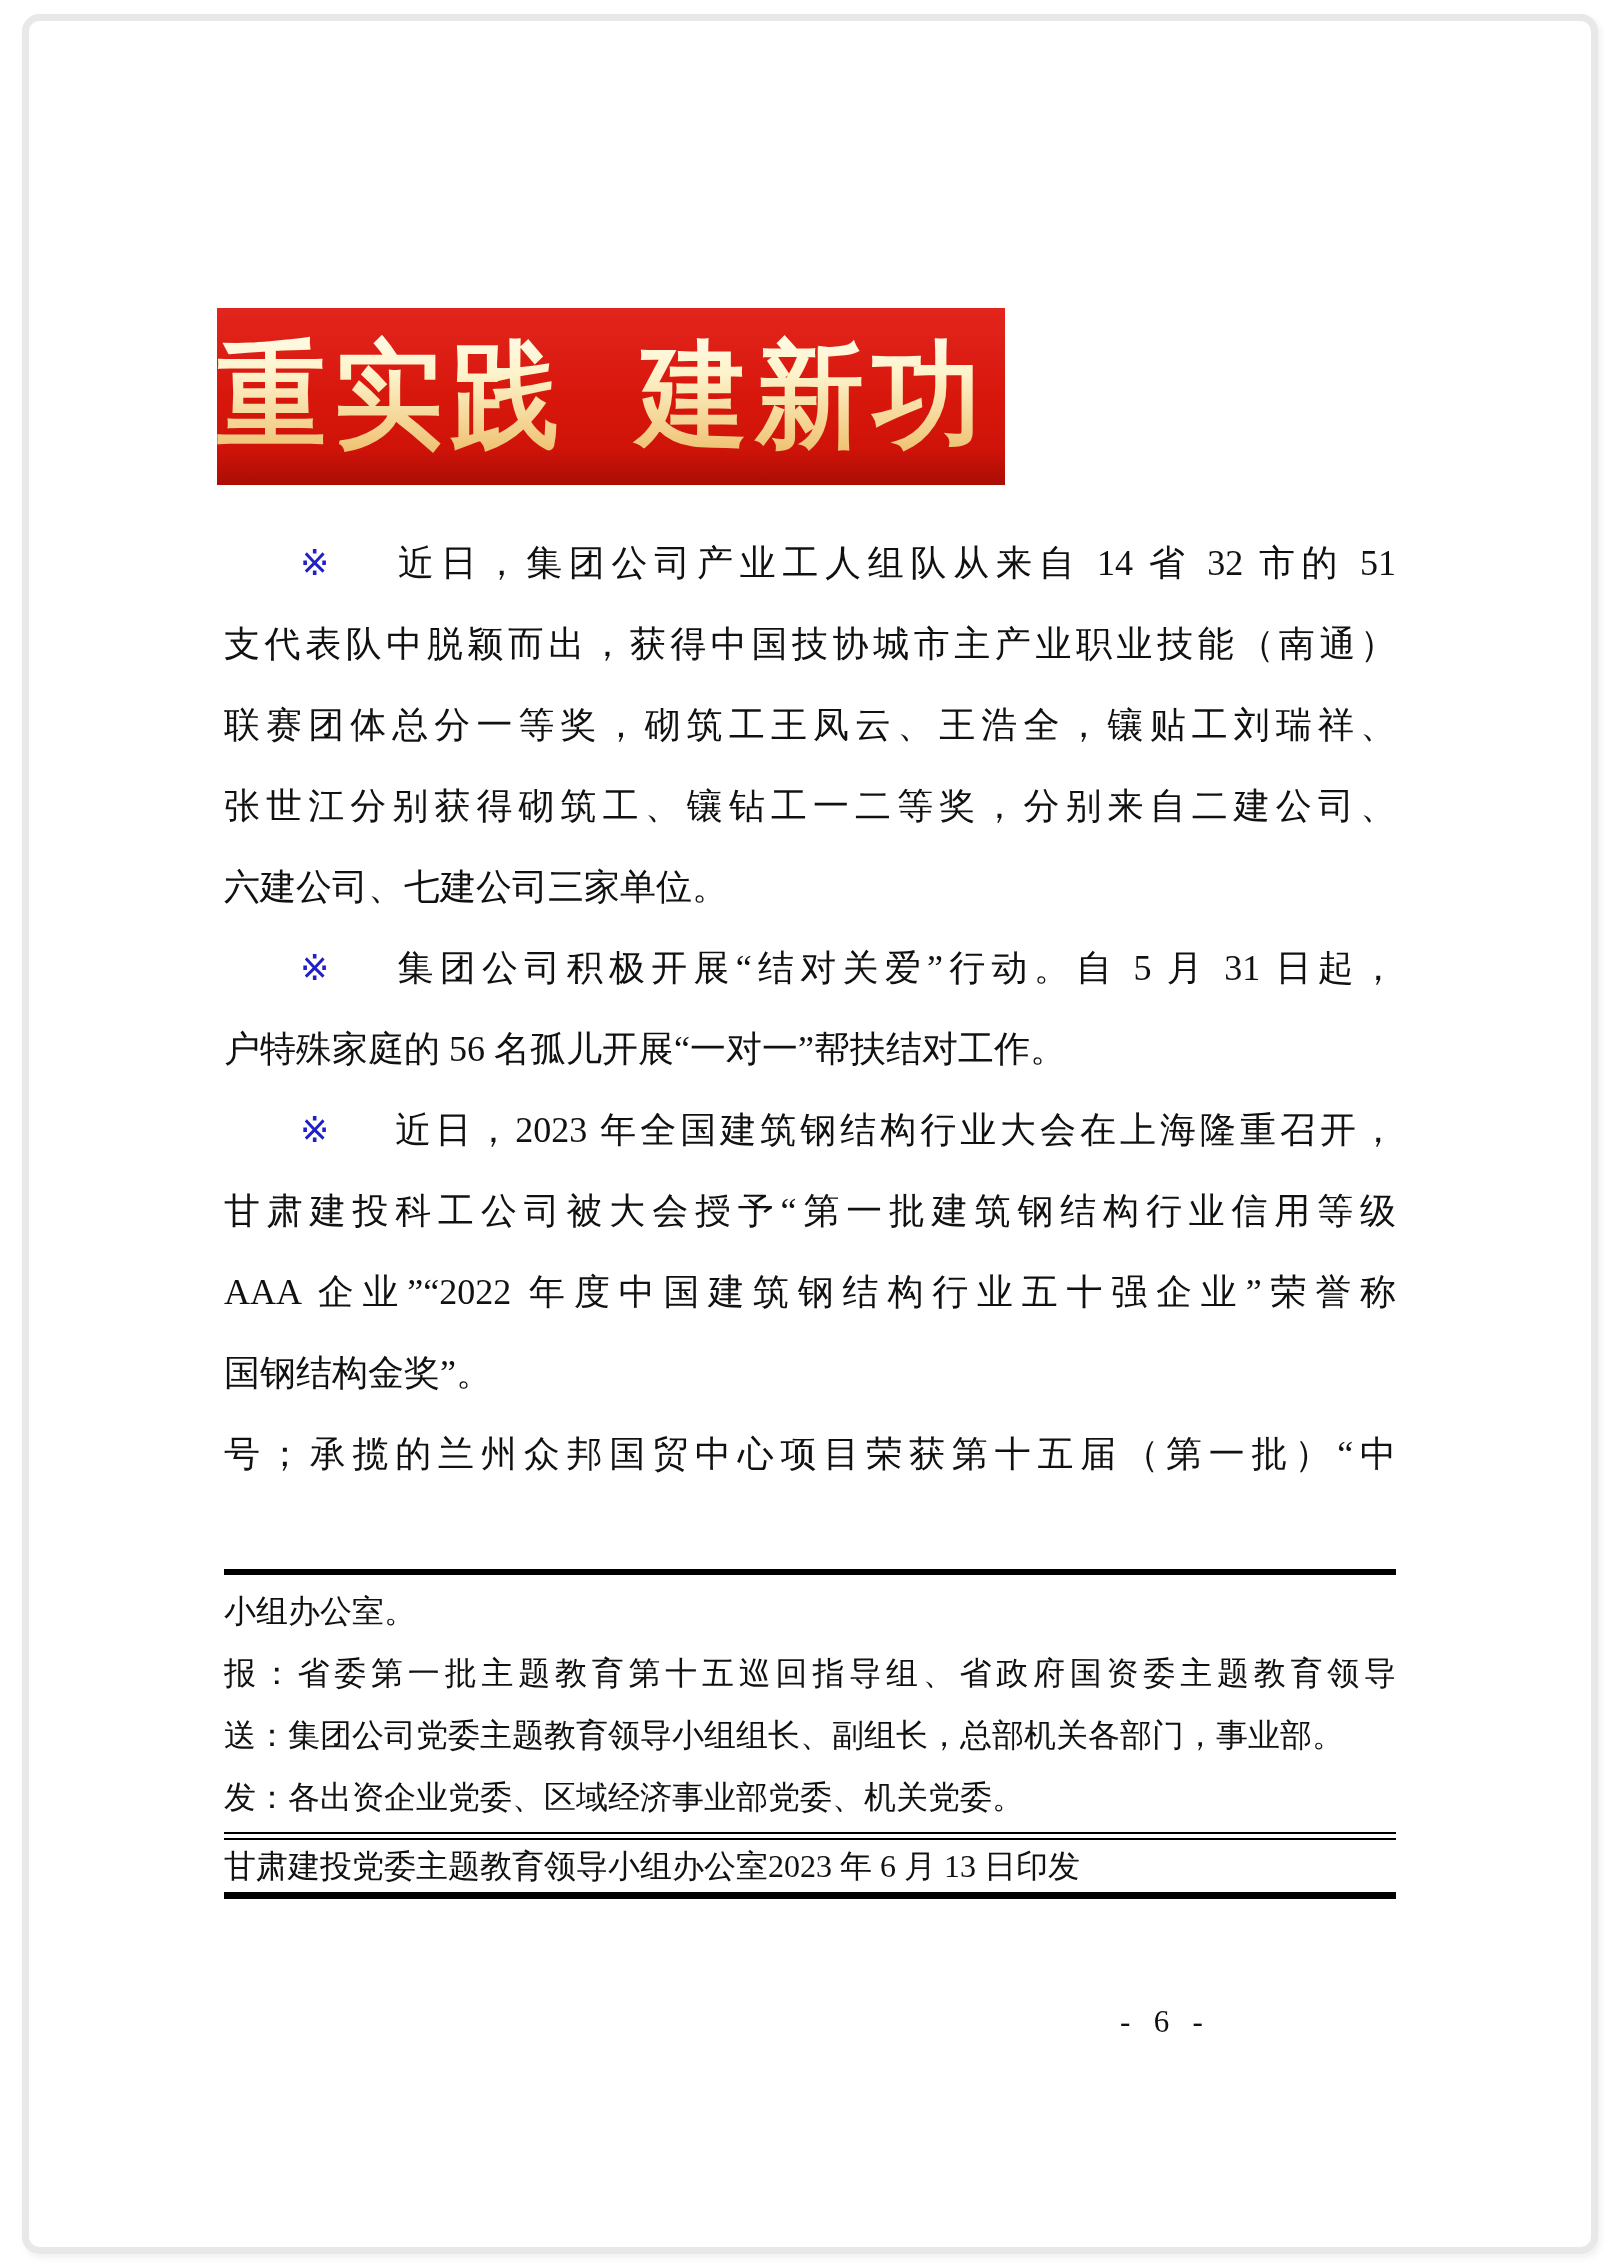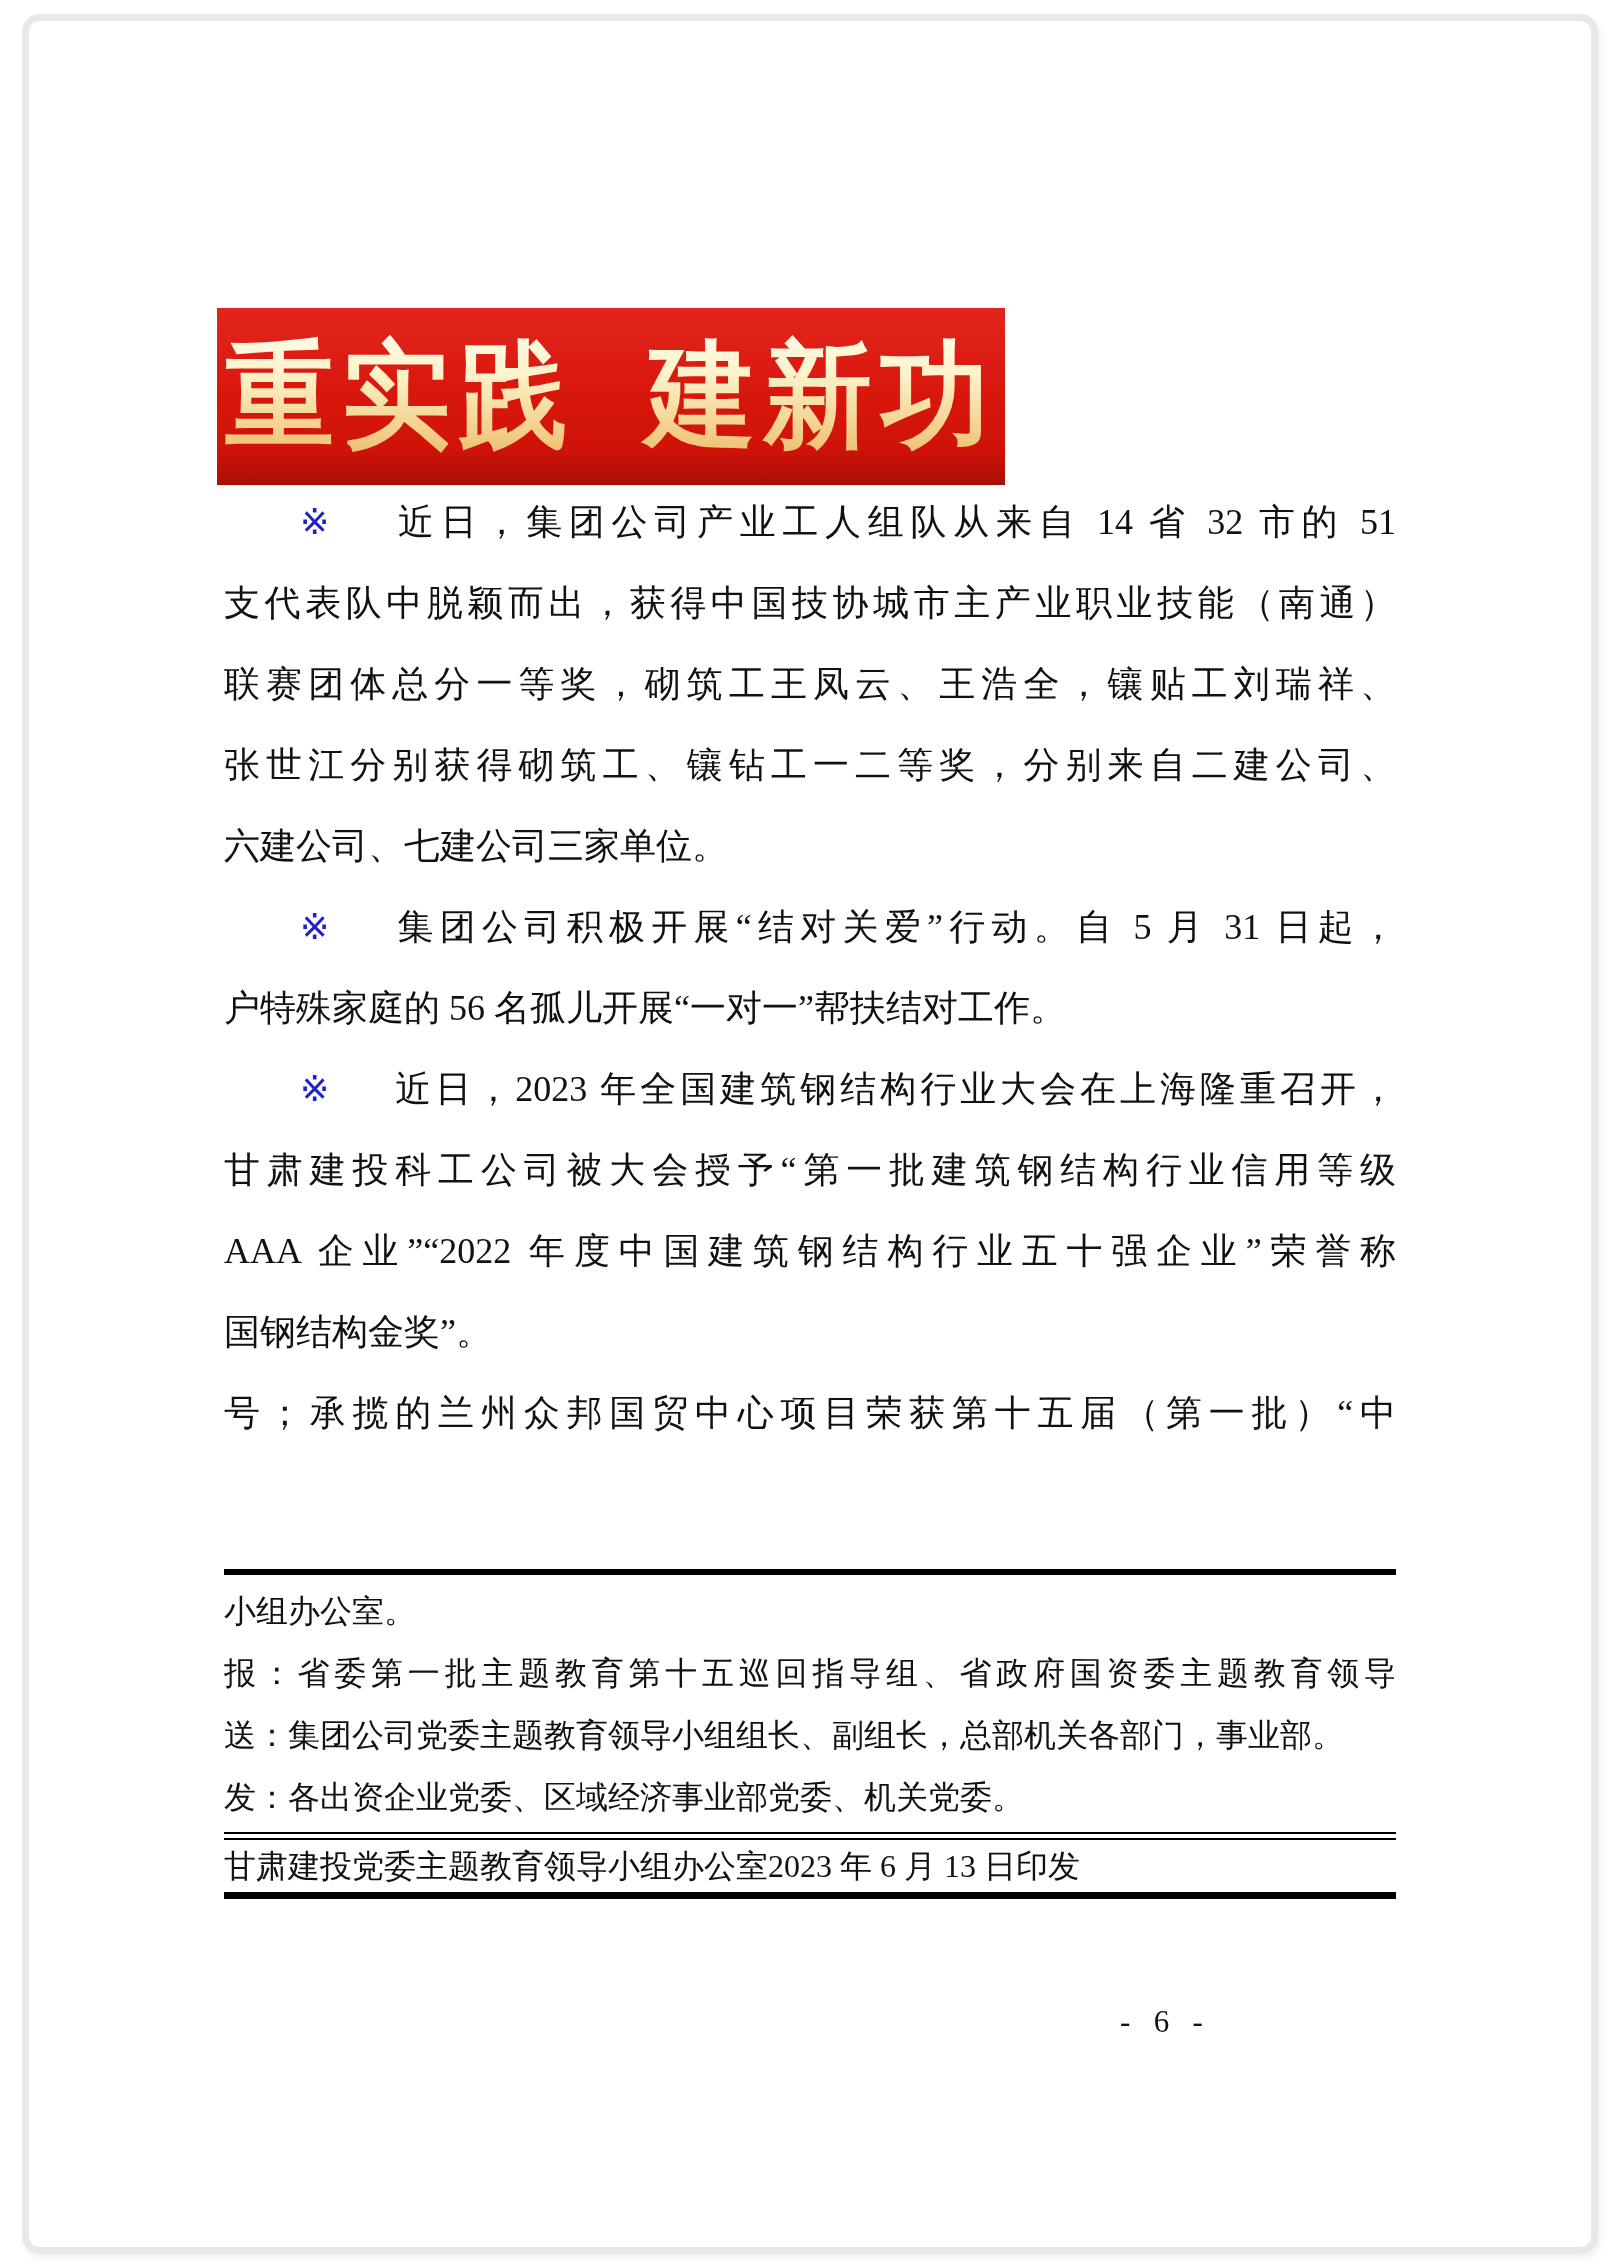--- a/index.html
+++ b/index.html
@@ -10,30 +10,30 @@
     color:#111;
   }
   .page-frame{
     position:absolute;left:21.5px;top:13.7px;width:1562px;height:2226px;
     background:#ffffff;border:7.8px solid #e8e8e8;border-radius:17.6px;
     box-shadow:2.9px 3.9px 5.9px rgba(0,0,0,0.06);
   }
   .banner{
     position:absolute;left:217px;top:308px;width:788px;height:177px;
     background:linear-gradient(180deg,#e2251d 0%,#d8170c 50%,#cf1309 80%,#a90d04 100%);
-    display:flex;align-items:center;justify-content:center;overflow:hidden;
+    display:flex;align-items:center;overflow:hidden;
   }
   .banner-text{
     font-family:"Liberation Sans","DejaVu Sans",sans-serif;
     font-weight:bold;font-size:109px;letter-spacing:7.8px;word-spacing:33px;
     background:linear-gradient(180deg,#fffdf0 0%,#fdf3cb 35%,#f3cf8a 72%,#e9b259 100%);
     -webkit-background-clip:text;background-clip:text;color:transparent;
     white-space:nowrap;transform:scaleY(1.06);
   }
-  .content{position:absolute;left:224px;top:482px;width:1172px;}
+  .content{position:absolute;left:224px;top:523px;width:1172px;}
   .bline{
     height:81px;line-height:81px;font-size:36px;
     text-align:justify;text-justify:inter-ideograph;
   }
   .bline.jfull{text-align-last:justify;}
   .bline.first{padding-left:76px;}
   .marker{color:#2020c8;font-size:35px;margin-right:62px;}
   .bold{font-weight:normal;}
   .rule-thick-top{position:absolute;left:224px;top:1569px;width:1172px;height:5.9px;background:#000;}
   .footer-block{position:absolute;left:224px;top:1580px;width:1172px;}

